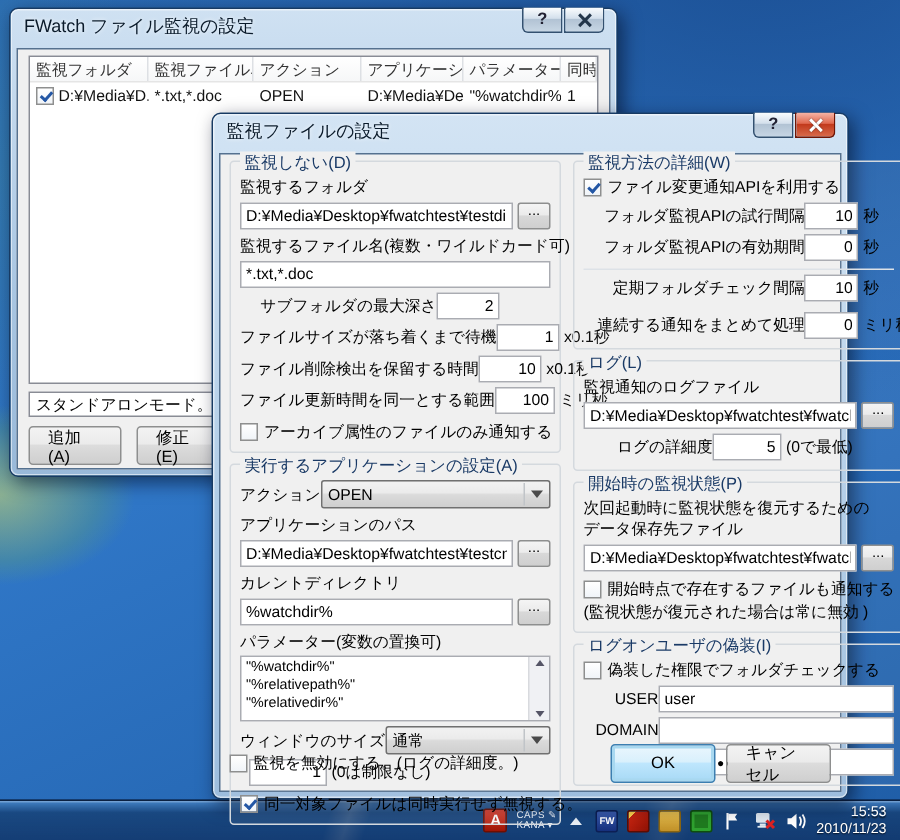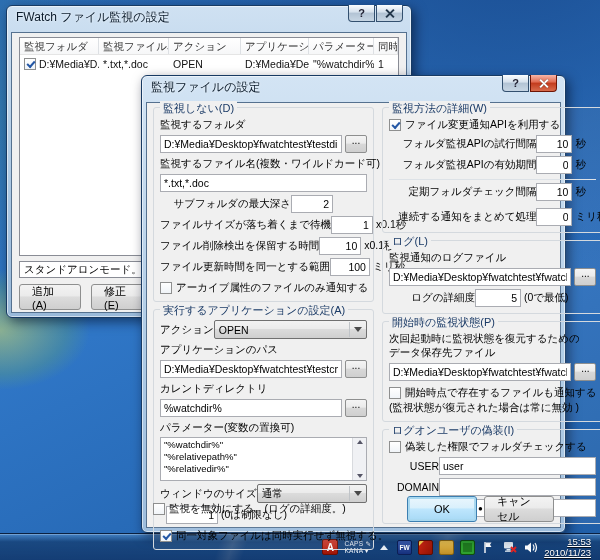--- a/index.html
+++ b/index.html
@@ -100,21 +100,21 @@
   .tray { position:absolute; right:0; top:0; height:100%; display:flex; align-items:center; gap:6px; padding-right:5px; }
   .trayicon { width:15px; height:15px; display:flex; align-items:center; justify-content:center; font-size:7px; font-weight:bold; color:#fff; border-radius:2px; }
   .atok { width:16px; height:16px; background:linear-gradient(#e04030,#9c1405); border:1px solid #6e0e02; color:#fff; font-size:10px; border-radius:2px; }
   .imestat { display:flex; flex-direction:column; justify-content:center; line-height:7px; }
   .imestat span { font-size:6.5px; color:#eef4fa; letter-spacing:.3px; }
   .showhidden { width:0; height:0; border-left:4px solid transparent; border-right:4px solid transparent; border-bottom:5px solid #e8eef5; margin:0 3px; }
   .fwtray { background:linear-gradient(#3a5db0,#16307c); border:1px solid #0c1f55; font-size:6.5px; }
   .redapp { background:linear-gradient(135deg,#ffd24a 18%, #c52310 20%, #8e1205); border:1px solid #5e0c02; }
   .yellapp { background:linear-gradient(#e8c050,#c09028); border:1px solid #8a6510; }
   .greenapp { background:#1f7a1f; border:1px solid #0f4d0f; box-shadow:0 0 0 2px #2fa12f inset; }
-  .clock { text-align:right; color:#fff; font-size:9.5px; line-height:11px; padding-right:4px; text-shadow:0 1px 1px rgba(0,0,0,.7);text-decoration:underline; }
+  .clock { text-align:right; color:#fff; font-size:9.5px; line-height:11px; padding-right:4px; text-shadow:0 1px 1px rgba(0,0,0,.7); }
 </style>
 </head>
 <body>
 
 <div class="desktop">
   <div class="beam b1"></div>
   <div class="beam b2"></div>
 
   <div class="win main-window">
     <div class="titlebar">

